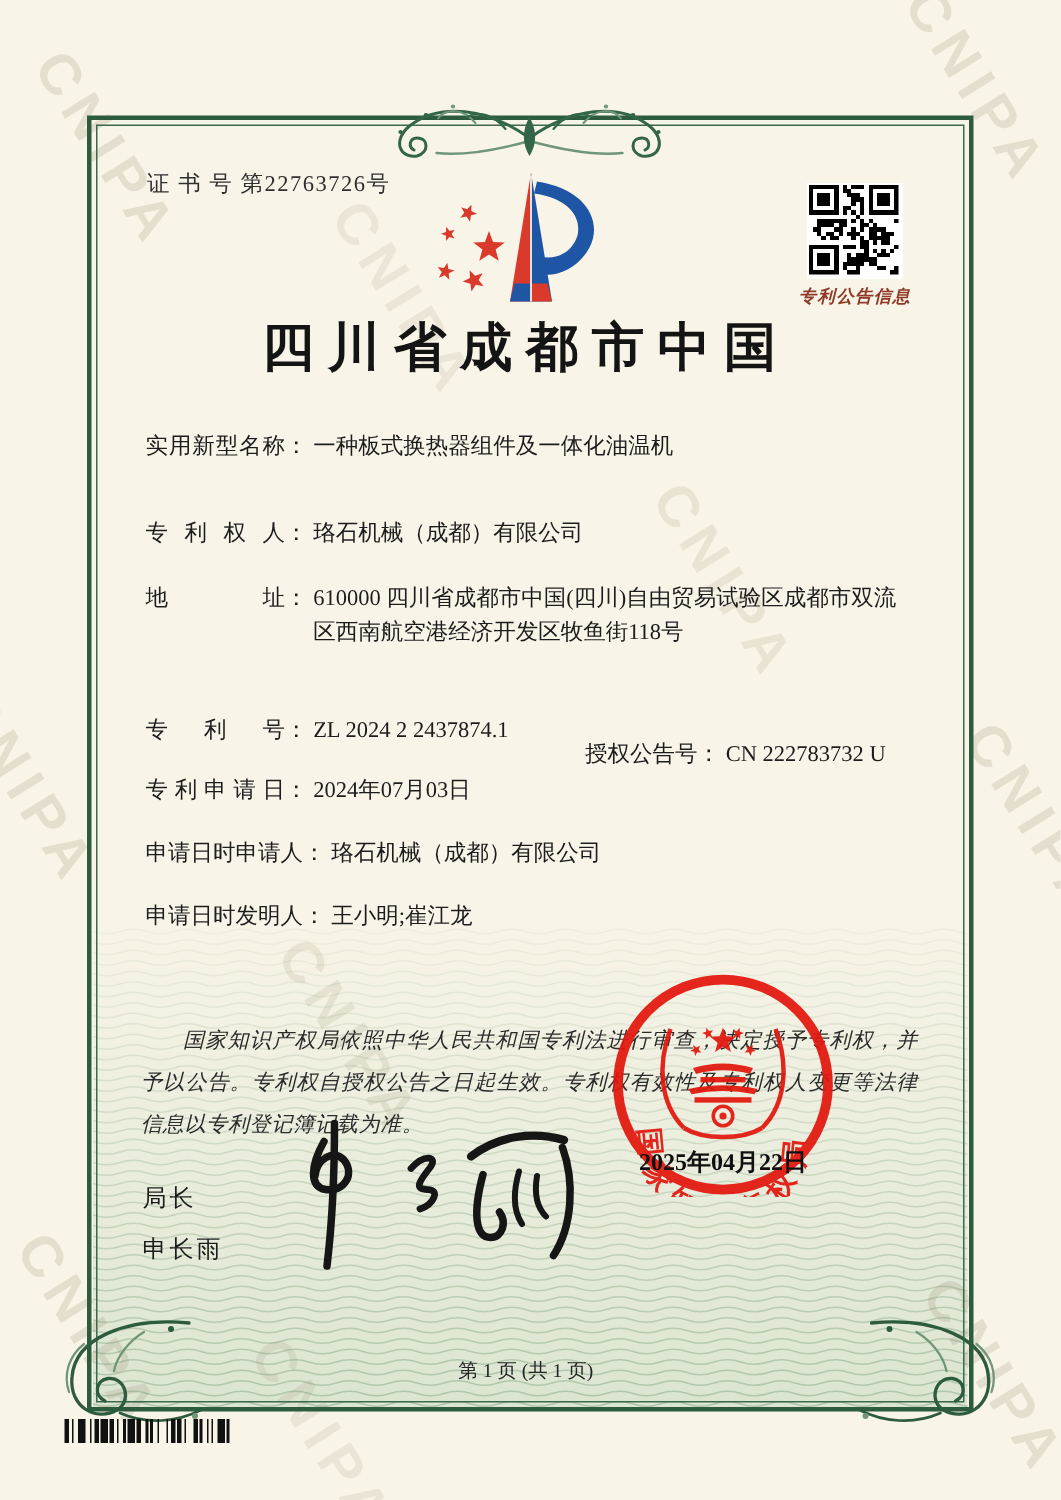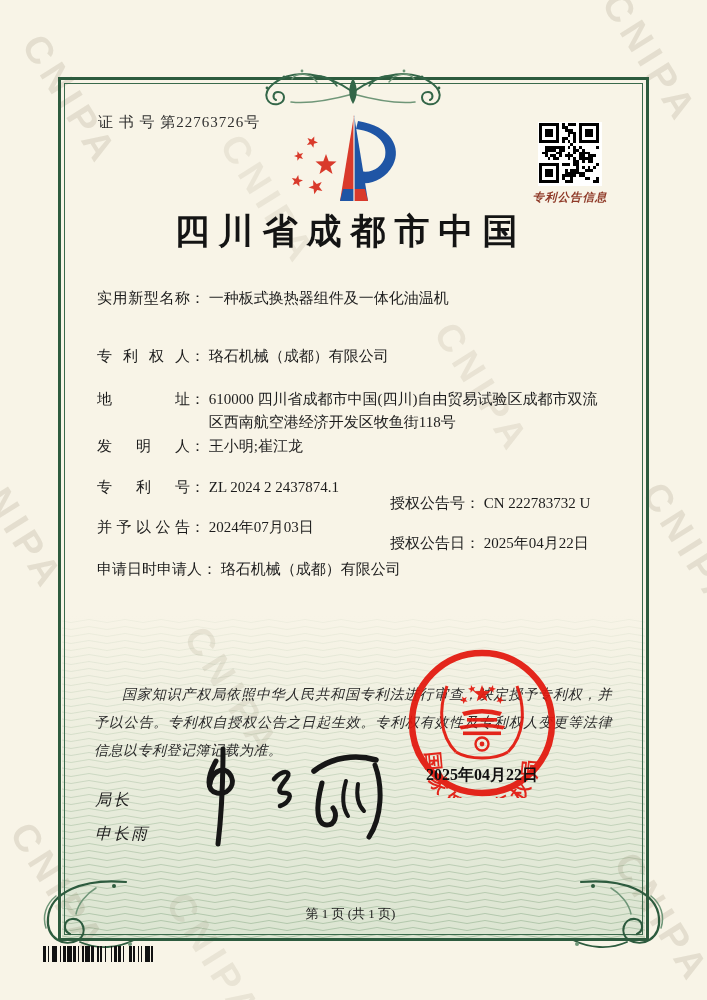--- a/index.html
+++ b/index.html
@@ -45,21 +45,21 @@
   .frow{position:absolute;left:39px;width:520px;font-size:15px;line-height:1.5;}
   .flabel{display:inline-block;min-width:93px;text-align:justify;text-align-last:justify;vertical-align:top;}
   .fcolon{vertical-align:top;}
   .fvalue{display:inline-block;vertical-align:top;max-width:405px;}
   .rpair{position:absolute;left:293px;top:16px;white-space:nowrap;}
   .legal{
     position:absolute;left:36px;top:590px;width:518px;
     font-size:14px;line-height:2.0;font-style:italic;color:#2a2a2a;
     text-indent:2em;letter-spacing:0.5px;text-align:justify;
   }
-  .director-block{position:absolute;left:37px;top:706px;font-size:16px;line-height:2.1;letter-spacing:2px;font-style:italic;}
+  .director-block{position:absolute;left:37px;top:706px;font-size:16px;line-height:2.1;letter-spacing:2px;}
   .signature-box{position:absolute;left:128px;top:662px;width:210px;height:115px;}
   .seal-box{position:absolute;left:407px;top:648px;width:150px;height:150px;opacity:0.93;}
   .seal-date{position:absolute;left:407px;top:765px;width:150px;text-align:center;
     font-size:16px;font-weight:600;color:#101010;z-index:6;}
   .page-footer{position:absolute;left:0;top:828px;width:100%;text-align:center;font-size:13px;color:#222;}
   
   .barcode{position:absolute;left:43px;top:946px;width:156px;height:16px;z-index:5;font-size:0;}
   .barcode span{display:inline-block;height:100%;}
   .barcode .b{background:#111;}
 </style>
@@ -333,48 +333,44 @@
   <div class="frow" style="top:268px;">
     <span class="flabel">专利权人</span><span class="fcolon">：</span>
     <span class="fvalue">珞石机械（成都）有限公司</span>
   </div>
 
   <div class="frow" style="top:311px;">
     <span class="flabel">地址</span><span class="fcolon">：</span>
     <span class="fvalue" style="width:400px;">610000 四川省成都市中国(四川)自由贸易试验区成都市双流区西南航空港经济开发区牧鱼街118号</span>
   </div>
 
-  <div class="frow" style="top:358px;">
-    <span class="flabel">发明人</span><span class="fcolon">：</span>
-    <span class="fvalue">王小明;崔江龙</span>
-  </div>
 
   <div class="frow" style="top:399px;">
     <span class="flabel">专利号</span><span class="fcolon">：</span>
     <span class="fvalue">ZL 2024 2 2437874.1</span>
     <span class="rpair">
       <span>授权公告号</span><span>：</span>
       <span>CN 222783732 U</span>
     </span>
   </div>
 
   <div class="frow" style="top:439px;">
-    <span class="flabel">并予以公告</span><span class="fcolon">：</span>
+    <span class="flabel">专利申请日</span><span class="fcolon">：</span>
     <span class="fvalue">2024年07月03日</span>
-    <span class="rpair">
-      <span>授权公告日</span><span>：</span>
-      <span>2025年04月22日</span>
-    </span>
   </div>
 
   <div class="frow" style="top:481px;">
     <span class="flabel">申请日时申请人</span><span class="fcolon">：</span>
     <span class="fvalue">珞石机械（成都）有限公司</span>
   </div>
 
+  <div class="frow" style="top:523px;">
+    <span class="flabel">申请日时发明人</span><span class="fcolon">：</span>
+    <span class="fvalue">王小明;崔江龙</span>
+  </div>
 
   <p class="legal">国家知识产权局依照中华人民共和国专利法进行审查，决定授予专利权，并予以公告。专利权自授权公告之日起生效。专利权有效性及专利权人变更等法律信息以专利登记簿记载为准。</p>
 
   <div class="director-block">
     <div>局长</div>
     <div>申长雨</div>
   </div>
 
   <div class="signature-box">
     <svg width="210" height="115" viewBox="0 0 210 115" fill="none" stroke="#161616" stroke-width="5" stroke-linecap="round" stroke-linejoin="round">

